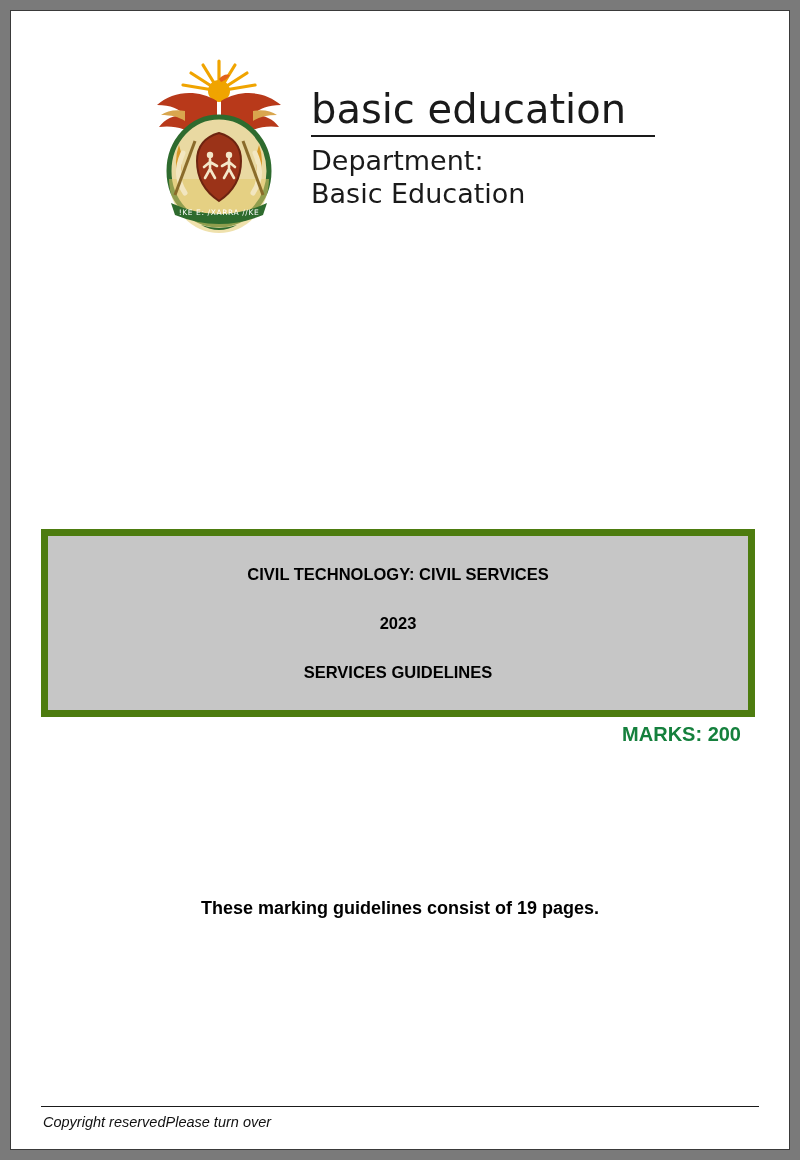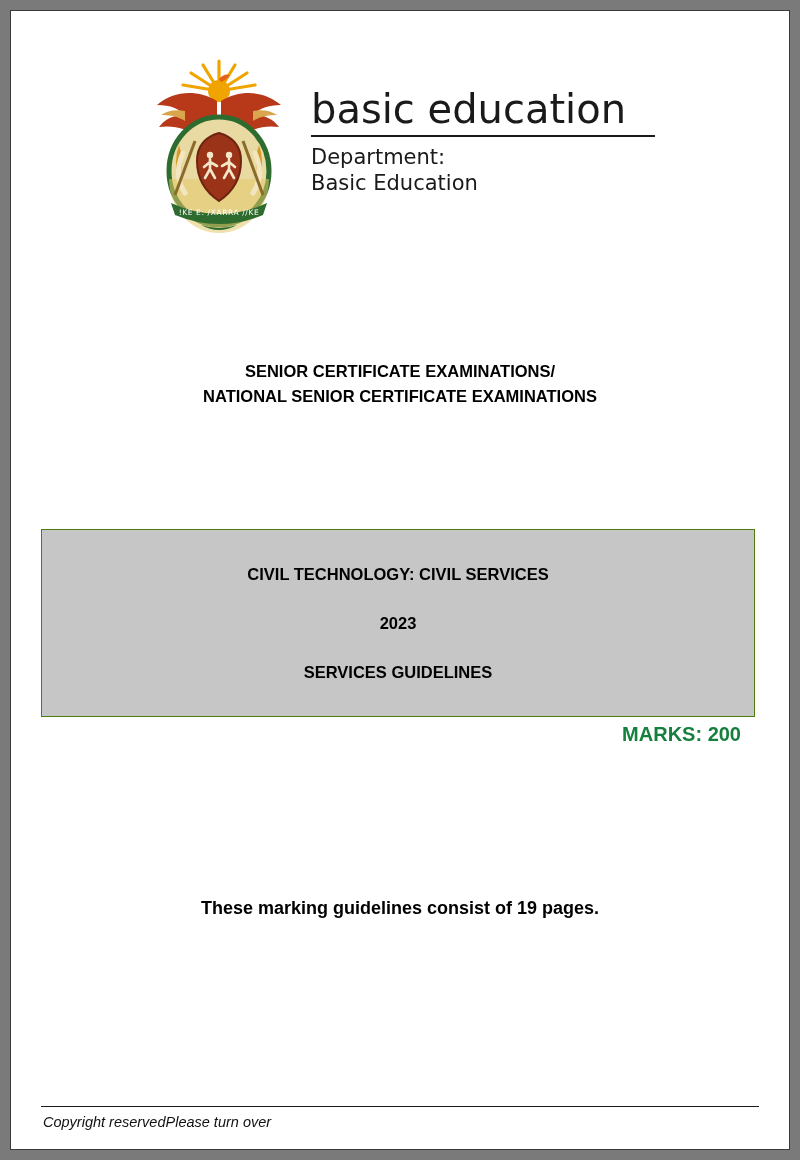--- a/index.html
+++ b/index.html
@@ -59,21 +59,21 @@
     line-height: 1;
   }
   .rule {
     width: 344px;
     height: 2px;
     background: #1a1a1a;
     margin-top: 6px;
     margin-bottom: 7px;
   }
   .dept-line {
-    font-size: 21px;
+    font-size: 27px;
     color: #1a1a1a;
     font-family: "DejaVu Sans", sans-serif;
     line-height: 1.24;
   }
   .dept-line.bold {
     font-weight: bold;
     font-size: 21px;
   }
 
   
@@ -93,21 +93,21 @@
   }
 
   
   .subject-box {
     position: absolute;
     left: 30px;
     top: 518px;
     width: 714px;
     height: 188px;
     background: #c6c6c6;
-    border: 1px solid #4d7c0f;
+    border: 7px solid #4d7c0f;
     box-sizing: border-box;
     display: flex;
     flex-direction: column;
     align-items: center;
     justify-content: center;
   }
   .subject-box div {
     font-size: 16.5px;
     font-weight: bold;
     color: #000;
@@ -222,24 +222,20 @@
       </div>
 
       <div class="dept-text">
         <div class="basic-edu">basic education</div>
         <div class="rule"></div>
         <div class="dept-line">Department:</div>
         <div class="dept-line">Basic Education</div>
       </div>
     </div>
 
-    <div class="exam-title">
-      <div>SENIOR CERTIFICATE EXAMINATIONS/</div>
-      <div>NATIONAL SENIOR CERTIFICATE EXAMINATIONS</div>
-    </div>
 
     <div class="subject-box">
       <div class="sb-title">CIVIL TECHNOLOGY: CIVIL SERVICES</div>
       <div class="sb-year">2023</div>
       <div class="sb-type">SERVICES GUIDELINES</div>
     </div>
 
     <div class="marks">MARKS:  200</div>
 
     <div class="pages-note">These marking guidelines consist of 19 pages.</div>

